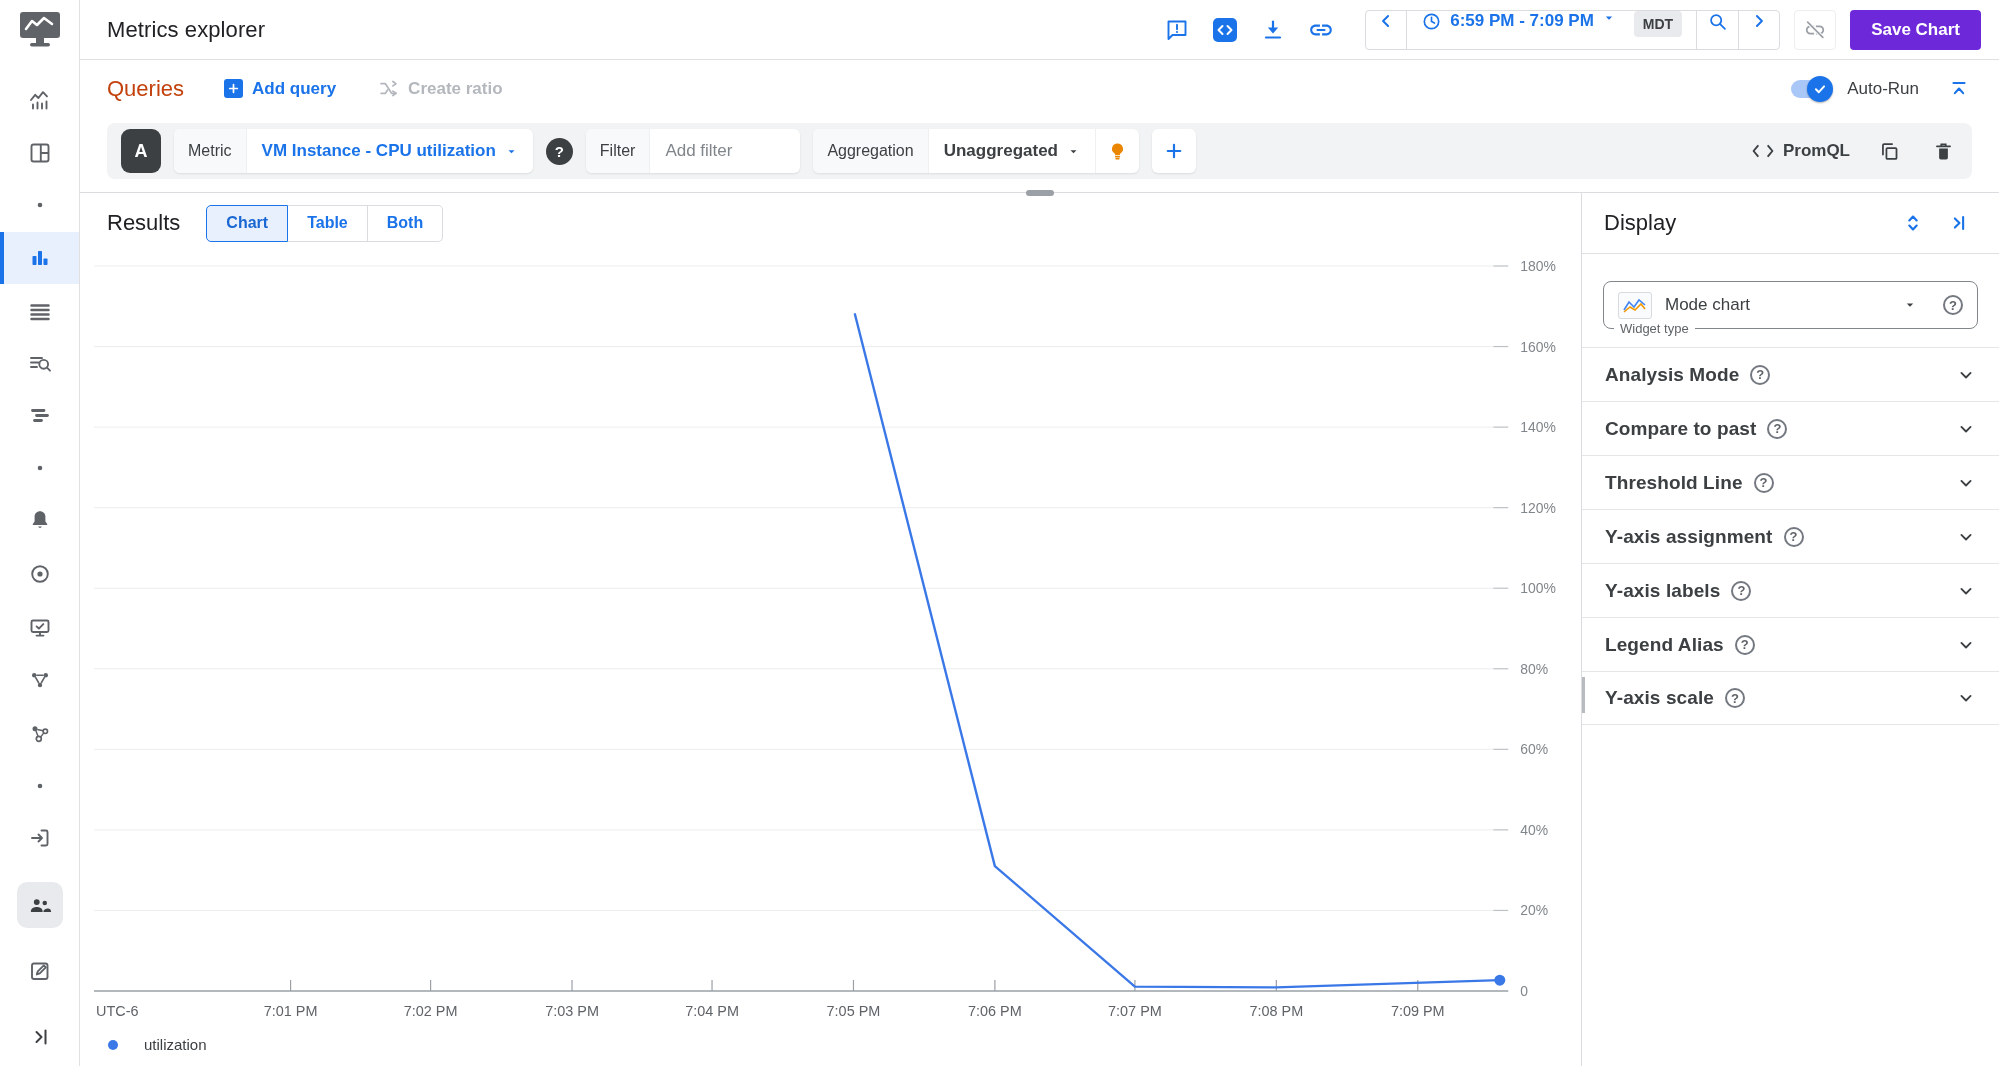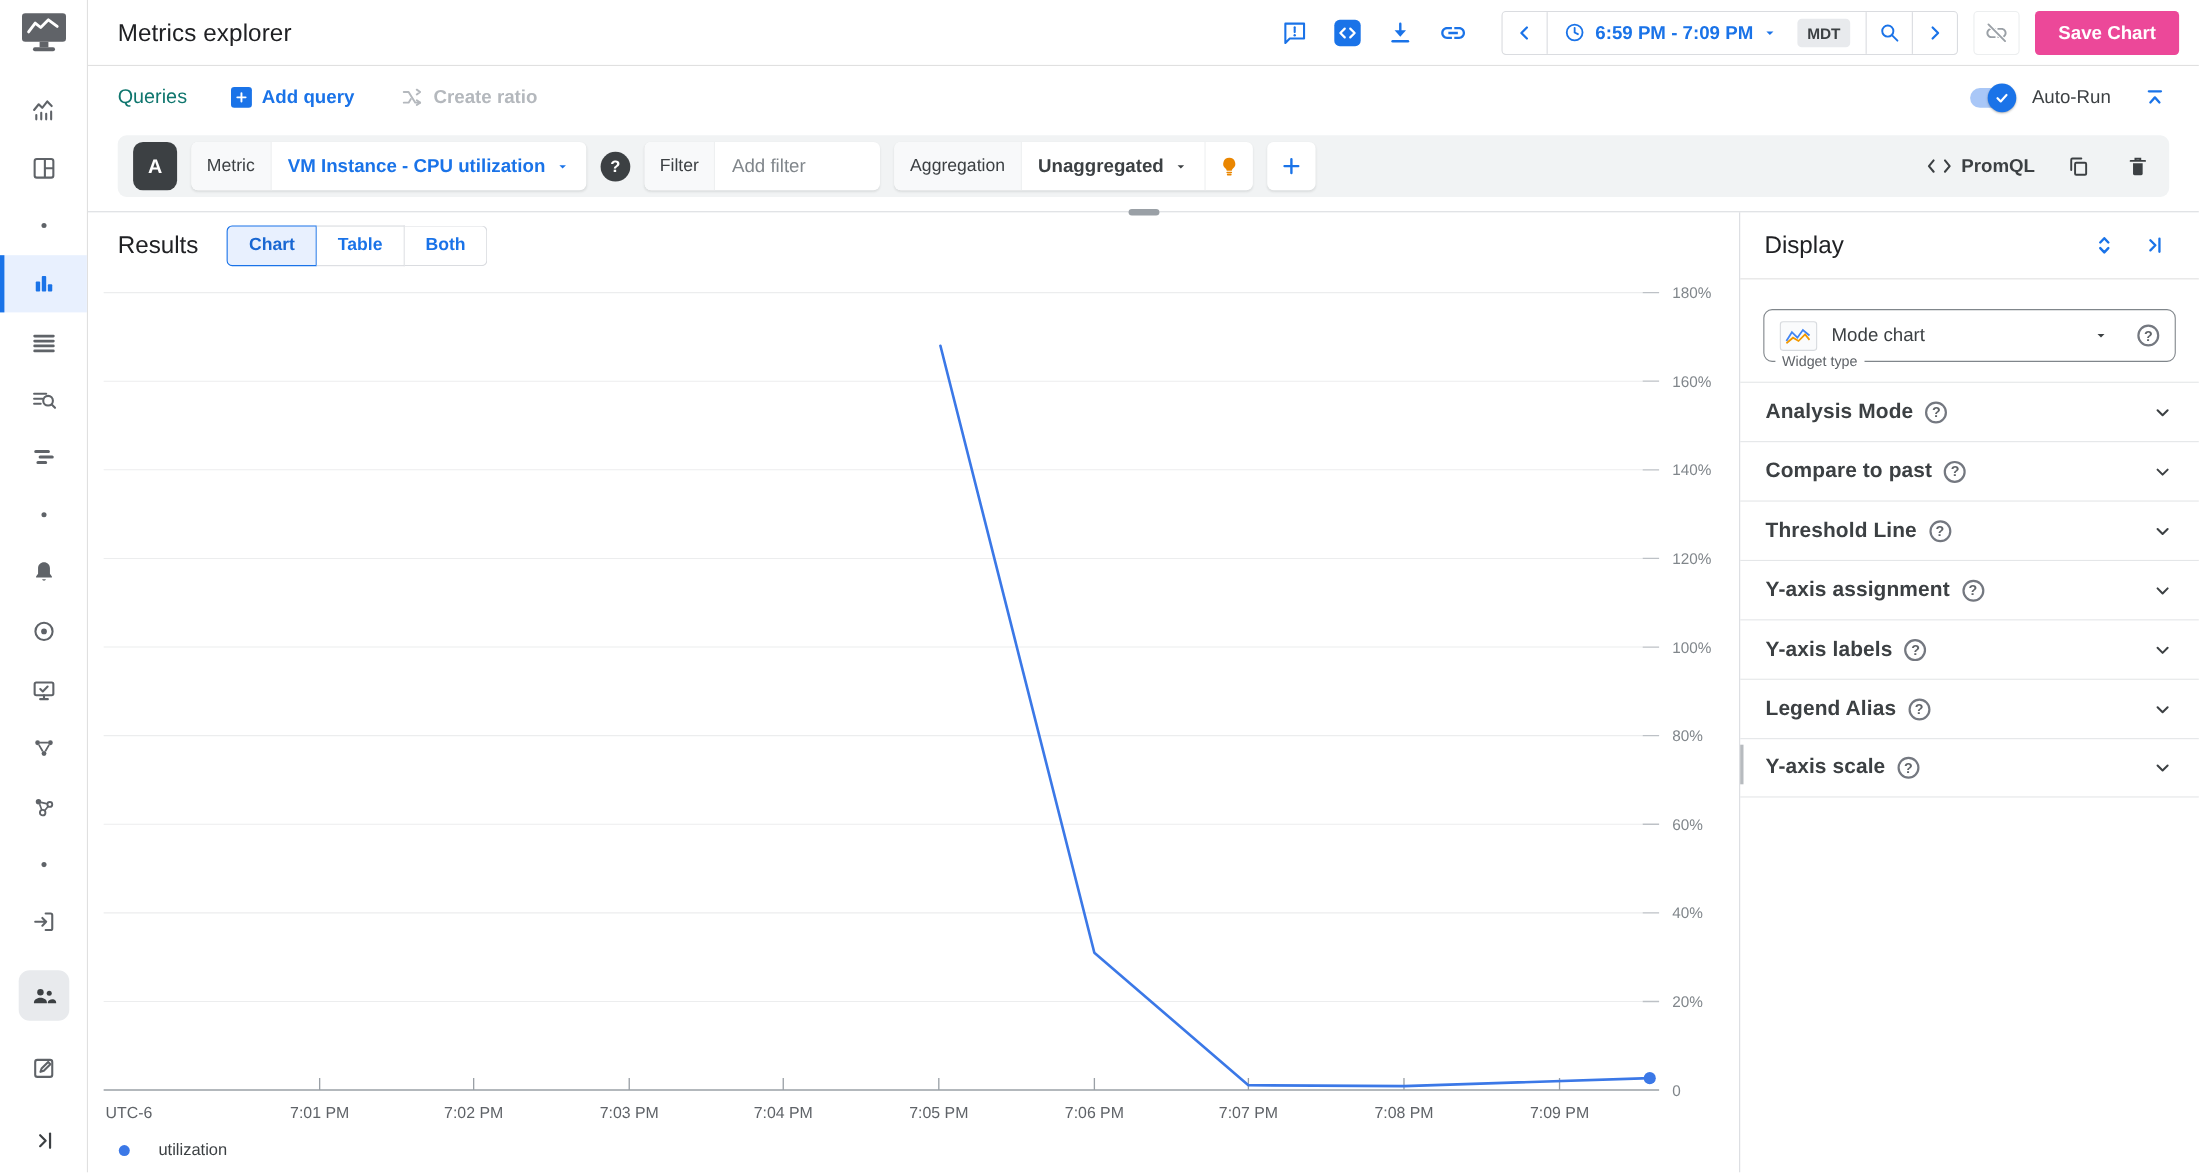--- a/index.html
+++ b/index.html
@@ -18,31 +18,31 @@
   
   .content { flex:1; display:flex; flex-direction:column; min-width:0; }
 
   
   .hdr { height:60px; flex:0 0 60px; border-bottom:1px solid #e0e0e0; display:flex; align-items:center; padding:0 18px 0 27px; }
   .hdr-title { font-size:22px; color:#202124; letter-spacing:.1px; }
   .hdr-right { margin-left:auto; display:flex; align-items:center; gap:14px; }
   .icon-btn { width:36px; height:36px; display:flex; align-items:center; justify-content:center; border-radius:4px; cursor:pointer; }
   .hdr-icons { display:flex; align-items:center; gap:12px; margin-right:12px; }
   .time-group { display:flex; align-items:center; height:40px; border:1px solid #dadce0; border-radius:4px; overflow:hidden; }
-  .tg-sect { display:flex; align-items:center; height:100%; padding:0 10px; border-right:1px solid #dadce0; cursor:pointer; }
+  .tg-sect { display:flex; align-items:flex-start; height:100%; padding:0 10px; border-right:1px solid #dadce0; cursor:pointer; }
   .tg-sect:last-child { border-right:none; }
   .tg-time { gap:8px; padding:0 14px; }
   .time-text { color:#1a73e8; font-size:17px; font-weight:bold; white-space:nowrap; }
   .tz-chip { background:#e8eaed; color:#3c4043; font-size:14px; font-weight:bold; border-radius:4px; padding:5px 9px; margin-left:10px; }
   .ghost-btn { width:42px; height:40px; border:1px solid #eceeef; border-radius:4px; display:flex; align-items:center; justify-content:center; cursor:pointer; }
-  .save-btn { height:40px; background:#ec4899; color:#fff; font-size:17px; font-weight:bold; border:none; border-radius:4px; padding:0 21px; cursor:pointer; white-space:nowrap; }
+  .save-btn { height:40px; background:#6d28d9; color:#fff; font-size:17px; font-weight:bold; border:none; border-radius:4px; padding:0 21px; cursor:pointer; white-space:nowrap; }
 
   
   .qbar { height:57px; flex:0 0 57px; display:flex; align-items:center; padding:0 22px 0 27px; }
-  .qbar-title { font-size:18px; color:#0f766e; margin-right:40px; }
+  .qbar-title { font-size:22px; color:#c2410c; margin-right:40px; }
   .tool-link { display:flex; align-items:center; gap:9px; font-size:17px; font-weight:bold; color:#1a73e8; cursor:pointer; margin-right:42px; }
   .tool-link.disabled { color:#b4b8bd; cursor:default; }
   .plus-badge { width:19px; height:19px; background:#1a73e8; border-radius:3px; display:flex; align-items:center; justify-content:center; }
   .qbar-right { margin-left:auto; display:flex; align-items:center; gap:16px; }
   .toggle { position:relative; width:40px; height:18px; background:#a9c7f7; border-radius:9px; cursor:pointer; }
   .toggle .thumb { position:absolute; right:-2px; top:-4px; width:26px; height:26px; background:#1a73e8; border-radius:50%; display:flex; align-items:center; justify-content:center; box-shadow:0 1px 2px rgba(0,0,0,.3); }
   .autorun-lbl { font-size:17px; color:#3c4043; }
 
   
   .qpanel { position:relative; flex:0 0 76px; height:76px; padding:6px 27px 0; border-bottom:1px solid #dadce0; }

